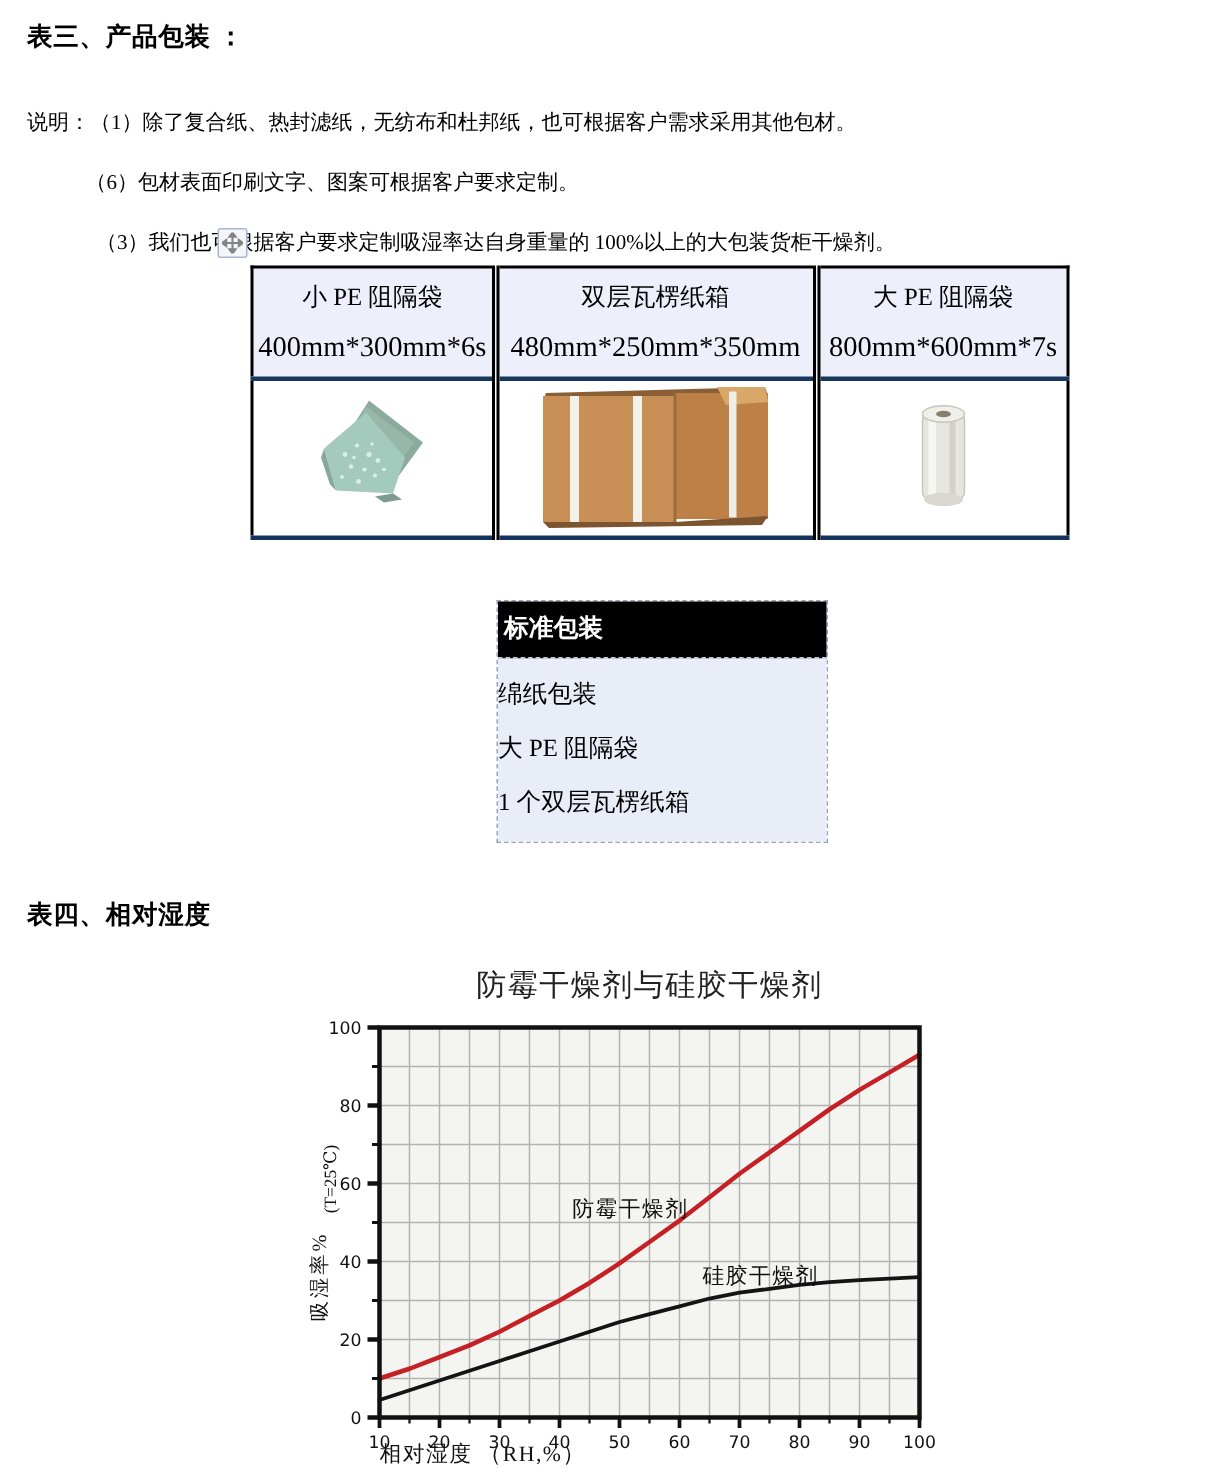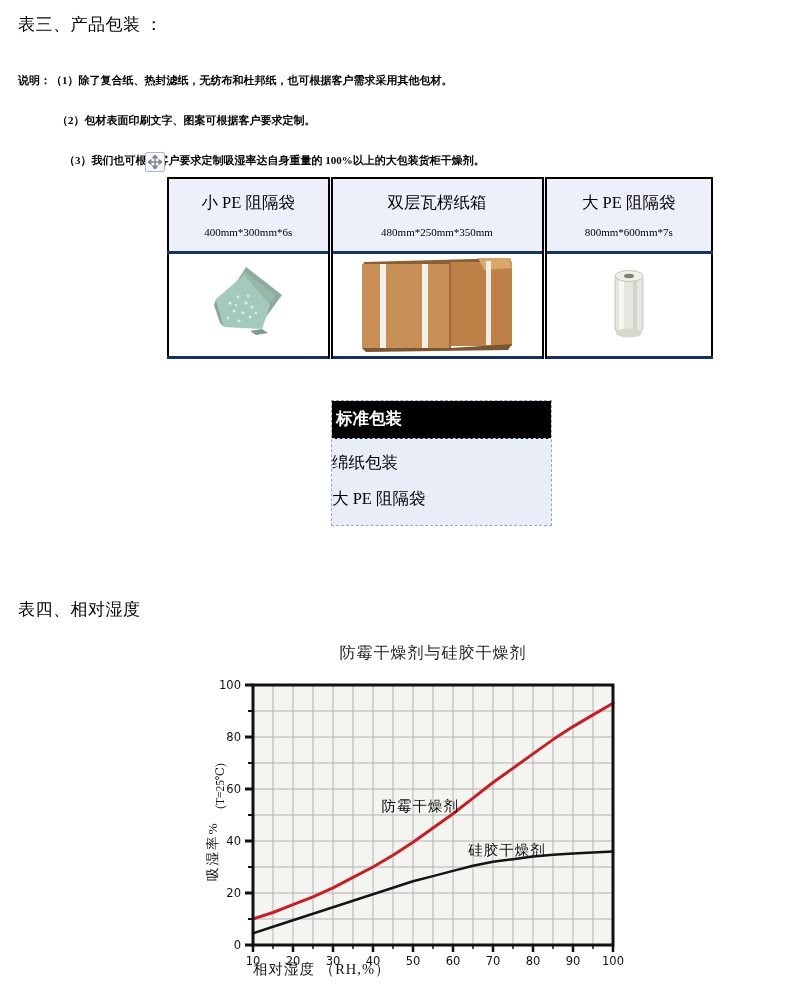--- a/index.html
+++ b/index.html
@@ -1,70 +1,70 @@
 <!DOCTYPE html>
 <html><head>
 <meta charset="utf-8">
 <style>
   * { margin:0; padding:0; box-sizing:border-box; }
   html,body { width:808px; height:989px; background:#fff; }
   body { position:relative; font-family:"Liberation Serif","DejaVu Serif",serif; color:#000; overflow:hidden; }
 
-  .sec-title { position:absolute; font-weight:normal; font-size:17px; letter-spacing:.5px; }
+  .sec-title { position:absolute; font-weight:bold; font-size:17px; letter-spacing:.5px; }
   #sec3-title { left:18px; top:13px; }
   #sec4-title { left:18px; top:598px; }
 
-  .note-line { position:absolute; font-size:11px; white-space:nowrap;font-weight:bold; }
+  .note-line { position:absolute; font-size:14px; white-space:nowrap; }
   #note1 { left:18px; top:73px; }
   #note2 { left:57px; top:113px; }
   #note3 { left:64px; top:153px; }
 
   
   #move-handle { position:absolute; left:145px; top:152px; width:20px; height:20px;
     background:#f4f6fb; border:1px solid #aab6cc; border-radius:2px;
     display:flex; align-items:center; justify-content:center; z-index:5; cursor:move; }
 
   
   #pkg-table { position:absolute; left:167px; top:177px; border-collapse:collapse;
     table-layout:fixed; border:2px solid #000; border-bottom:3px solid #14325c; }
   #pkg-table th, #pkg-table td { border-left:5px double #000; padding:0; text-align:center; vertical-align:middle; }
   #pkg-table th:first-child, #pkg-table td:first-child { border-left:none; }
   #pkg-table th { background:#edf0fa; font-weight:normal; height:74px;
     border-bottom:3px solid #17375d;text-align:center; }
   #pkg-table td { height:105px; background:#fff; }
   .th-name { font-size:16.5px; margin-bottom:12px; }
-  .th-size { font-size:11px; }
+  .th-size { font-size:19px; }
   .col-1 { width:162px; } .col-2 { width:214px; } .col-3 { width:168px; }
 
   
   #std-box { position:absolute; left:331px; top:400px; width:221px;
     border:1px dashed #97a4ba; }
   #std-header { background:#000000; color:#fff; font-weight:bold; font-size:16.5px;
     padding:7px 4px 8px 4px; border-bottom:1px dashed #c3cbd9; }
   #std-body { background:#e9edf8; padding:6px 0 8px 0; }
   .std-item { font-size:16.5px; text-align:left; line-height:36px; height:36px; }
 
   
   #chart { position:absolute; left:180px; top:643px; width:460px; height:346px; }
   #chart-title { position:absolute; left:73px; top:0; width:360px; text-align:center;
-    font-size:16px; color:#222; letter-spacing:1px; white-space:nowrap; }
+    font-size:20px; color:#222; letter-spacing:1px; white-space:nowrap; }
   #chart-svg { position:absolute; left:0; top:0; }
   #chart-xlabel { position:absolute; left:73px; top:317px; width:360px; text-align:left;
     font-size:14.5px; color:#111; letter-spacing:1px; }
   .ylab { position:absolute; white-space:nowrap; transform:rotate(-90deg); color:#111; }
   #chart-ylabel-temp { left:-8px; top:136px; width:96px; text-align:center; font-size:11.5px; }
   #chart-ylabel-rate { left:-11px; top:199px; width:88px; text-align:center; font-size:13.5px; letter-spacing:2px; }
 </style>
 </head>
 <body>
 
 <div id="sec3-title" class="sec-title">表三、产品包装  ：</div>
 
 <div id="note1" class="note-line">说明：（1）除了复合纸、热封滤纸，无纺布和杜邦纸，也可根据客户需求采用其他包材。</div>
-<div id="note2" class="note-line">（2）包材表面印刷文字、图案可根据客户要求定制。</div>
+<div id="note2" class="note-line">（6）包材表面印刷文字、图案可根据客户要求定制。</div>
 <div id="note3" class="note-line">（3）我们也可根据客户要求定制吸湿率达自身重量的 100%以上的大包装货柜干燥剂。</div>
 
 <div id="move-handle">
   <svg width="14" height="14" viewBox="0 0 14 14">
     <g stroke="#848484" stroke-width="1.4" fill="#848484">
       <line x1="7" y1="2.2" x2="7" y2="11.8"></line>
       <line x1="2.2" y1="7" x2="11.8" y2="7"></line>
       <polygon points="7,0 5,2.8 9,2.8"></polygon>
       <polygon points="7,14 5,11.2 9,11.2"></polygon>
       <polygon points="0,7 2.8,5 2.8,9"></polygon>
@@ -141,20 +141,21 @@
     </td>
   </tr>
 </tbody>
   </table>
 
 <div id="std-box">
   <div id="std-header">标准包装</div>
   <div id="std-body">
     <div class="std-item">绵纸包装</div>
     <div class="std-item">大 PE 阻隔袋</div>
+    <div class="std-item">1 个双层瓦楞纸箱</div>
   </div>
 </div>
 
 <div id="sec4-title" class="sec-title">表四、相对湿度</div>
 
 <div id="chart">
   <div id="chart-title">防霉干燥剂与硅胶干燥剂</div>
   <svg id="chart-svg" width="460" height="346">
       <rect x="73" y="42" width="360" height="260" fill="#f4f4f0"></rect>
       <line x1="93" y1="42" x2="93" y2="302" stroke="#b2b2b2" stroke-width="1"></line>

